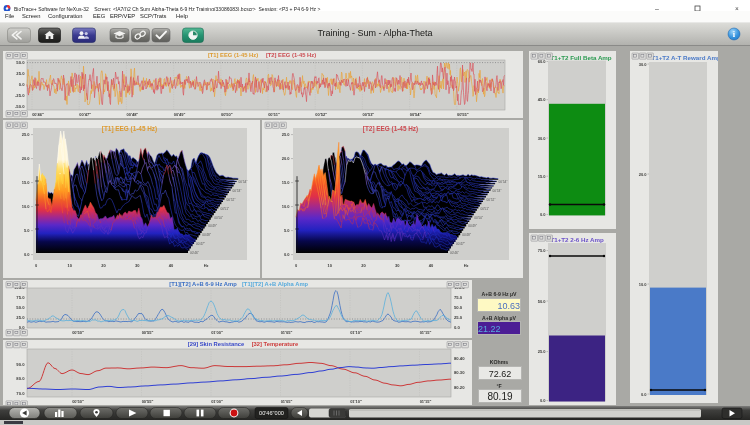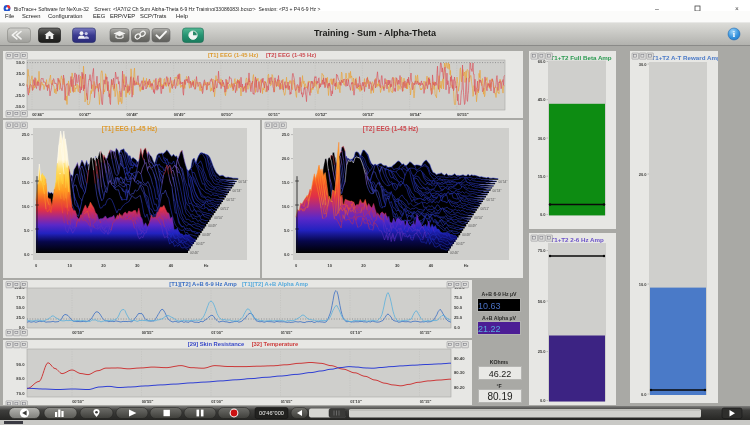--- a/index.html
+++ b/index.html
@@ -70,21 +70,21 @@
         <ellipse cx="142.6" cy="10.8" rx="2.8" ry="2.2" fill="none" stroke="#f2f2f0" stroke-width="1.2" transform="rotate(-40 142.6 10.8)"></ellipse>
         <rect x="152" y="5.5" width="18" height="13.5" rx="3" fill="url(#ggray)" stroke="#666" stroke-width="0.6"></rect>
         <path d="M156.5 12.4 L159.6 15.4 L166 8.6" stroke="#f6f6f4" stroke-width="2" fill="none" stroke-linecap="round" stroke-linejoin="round"></path>
         <rect x="182.5" y="5" width="21" height="14.5" rx="3" fill="url(#ggreen)" stroke="#166a50" stroke-width="0.6"></rect>
         <circle cx="193" cy="12.2" r="4.2" fill="#f2f6f4"></circle>
         <path d="M193 8 A4.2 4.2 0 0 1 197.2 12.2 L193 12.2 Z" fill="#2a8a6a"></path>
         <circle cx="193" cy="12.2" r="4.2" fill="none" stroke="#e8efe9" stroke-width="0.8"></circle>
         <circle cx="734" cy="11" r="6" fill="url(#ginfo)" stroke="#1a60a8" stroke-width="0.5"></circle>
         <text x="734" y="14.2" font-size="8.5" font-weight="bold" fill="#fff" text-anchor="middle" font-family="Liberation Serif, serif">i</text>
       </svg>
-      <div style="position:absolute;left:0;top:5px;width:750px;text-align:center;font-size:9px;font-weight:bold;color:#1a1a18">Training - Sum - Alpha-Theta</div>
+      <div style="position:absolute;left:0;top:5px;width:750px;text-align:center;font-size:9px;font-weight:normal;color:#1a1a18">Training - Sum - Alpha-Theta</div>
     </div>
     <svg width="520" height="67" style="position:absolute;left:3px;top:51px" xmlns="http://www.w3.org/2000/svg">
       <rect width="520" height="67" fill="#e7e7e4"></rect>
       <rect x="24" y="9" width="478" height="50" fill="#cfcfcc" stroke="#a9a9a6" stroke-width="0.6"></rect>
       <line x1="29.0" y1="9.5" x2="29.0" y2="58.5" stroke="#bdbdba" stroke-width="0.6" stroke-dasharray="1,1.4"></line>
       <line x1="76.2" y1="9.5" x2="76.2" y2="58.5" stroke="#bdbdba" stroke-width="0.6" stroke-dasharray="1,1.4"></line>
       <line x1="123.4" y1="9.5" x2="123.4" y2="58.5" stroke="#bdbdba" stroke-width="0.6" stroke-dasharray="1,1.4"></line>
       <line x1="170.6" y1="9.5" x2="170.6" y2="58.5" stroke="#bdbdba" stroke-width="0.6" stroke-dasharray="1,1.4"></line>
       <line x1="217.8" y1="9.5" x2="217.8" y2="58.5" stroke="#bdbdba" stroke-width="0.6" stroke-dasharray="1,1.4"></line>
       <line x1="265.0" y1="9.5" x2="265.0" y2="58.5" stroke="#bdbdba" stroke-width="0.6" stroke-dasharray="1,1.4"></line>
@@ -705,25 +705,25 @@
       <circle cx="21" cy="339.0" r="1.2" fill="#0a0a0a"></circle>
       <circle cx="75" cy="339.0" r="1.2" fill="#0a0a0a"></circle>
       <rect x="2.0" y="2.0" width="6.6" height="6.2" rx="0.5" fill="#e0e0dd" stroke="#8a8a8e" stroke-width="0.5"></rect>
       <rect x="3.5" y="3.7" width="3.0" height="2.4" fill="none" stroke="#777780" stroke-width="0.55"></rect>
       <rect x="9.4" y="2.0" width="6.6" height="6.2" rx="0.5" fill="#e0e0dd" stroke="#8a8a8e" stroke-width="0.5"></rect>
       <rect x="10.9" y="3.7" width="3.0" height="2.4" fill="none" stroke="#777780" stroke-width="0.55"></rect>
       <rect x="16.8" y="2.0" width="6.6" height="6.2" rx="0.5" fill="#e0e0dd" stroke="#8a8a8e" stroke-width="0.5"></rect>
       <rect x="18.3" y="3.7" width="3.0" height="2.4" fill="none" stroke="#777780" stroke-width="0.55"></rect>
     </svg>
     <div style="position:absolute;left:476px;top:291px;width:46px;text-align:center;font-size:5.2px;font-weight:bold;color:#2a2a28">A+B 6-9 Hz µV</div>
-    <div style="position:absolute;left:477px;top:298px;width:44px;height:14px;background:#000000;border:0.5px solid #b5b5b2;text-align:left;font-size:9px;color:#4a6fc0;line-height:14px">10.63</div>
+    <div style="position:absolute;left:477px;top:298px;width:44px;height:14px;background:#fef9c3;border:0.5px solid #b5b5b2;text-align:right;font-size:9px;color:#4a6fc0;line-height:14px">10.63</div>
     <div style="position:absolute;left:476px;top:314.5px;width:46px;text-align:center;font-size:5.2px;font-weight:bold;color:#2a2a28">A+B Alpha µV</div>
     <div style="position:absolute;left:477px;top:321px;width:44px;height:14px;background:#4c1d95;border:0.5px solid #b5b5b2;text-align:left;font-size:9px;color:#56aadc;line-height:14px">21.22</div>
     <div style="position:absolute;left:476px;top:359px;width:46px;text-align:center;font-size:5.2px;font-weight:bold;color:#2a2a28">KOhms</div>
-    <div style="position:absolute;left:478px;top:366px;width:44px;height:14px;background:#e9e9e6;border:0.5px solid #b5b5b2;text-align:center;font-size:9px;color:#1a1a18;line-height:14px">46.22</div>
+    <div style="position:absolute;left:478px;top:366px;width:44px;height:14px;background:#e9e9e6;border:0.5px solid #b5b5b2;text-align:center;font-size:9px;color:#1a1a18;line-height:14px">72.62</div>
     <div style="position:absolute;left:476px;top:382.5px;width:46px;text-align:center;font-size:5.2px;font-weight:bold;color:#2a2a28">°F</div>
     <div style="position:absolute;left:478px;top:389px;width:44px;height:14px;background:#e9e9e6;border:0.5px solid #b5b5b2;text-align:center;font-size:10px;color:#1a1a18;line-height:14px">80.19</div>
     <div style="position:absolute;left:0;top:406px;width:750px;height:14px;background:linear-gradient(#7e7e7c,#3f3f3d 30%,#262624)"><svg width="750" height="14" xmlns="http://www.w3.org/2000/svg">
         <defs>
           <linearGradient id="p1" x1="0" y1="0" x2="0" y2="1">
             <stop offset="0" stop-color="#b6b6b2"></stop>
             <stop offset="1" stop-color="#7e7e7a"></stop>
           </linearGradient>
           <linearGradient id="p2" x1="0" y1="0" x2="0" y2="1">
             <stop offset="0" stop-color="#8c8c88"></stop>

